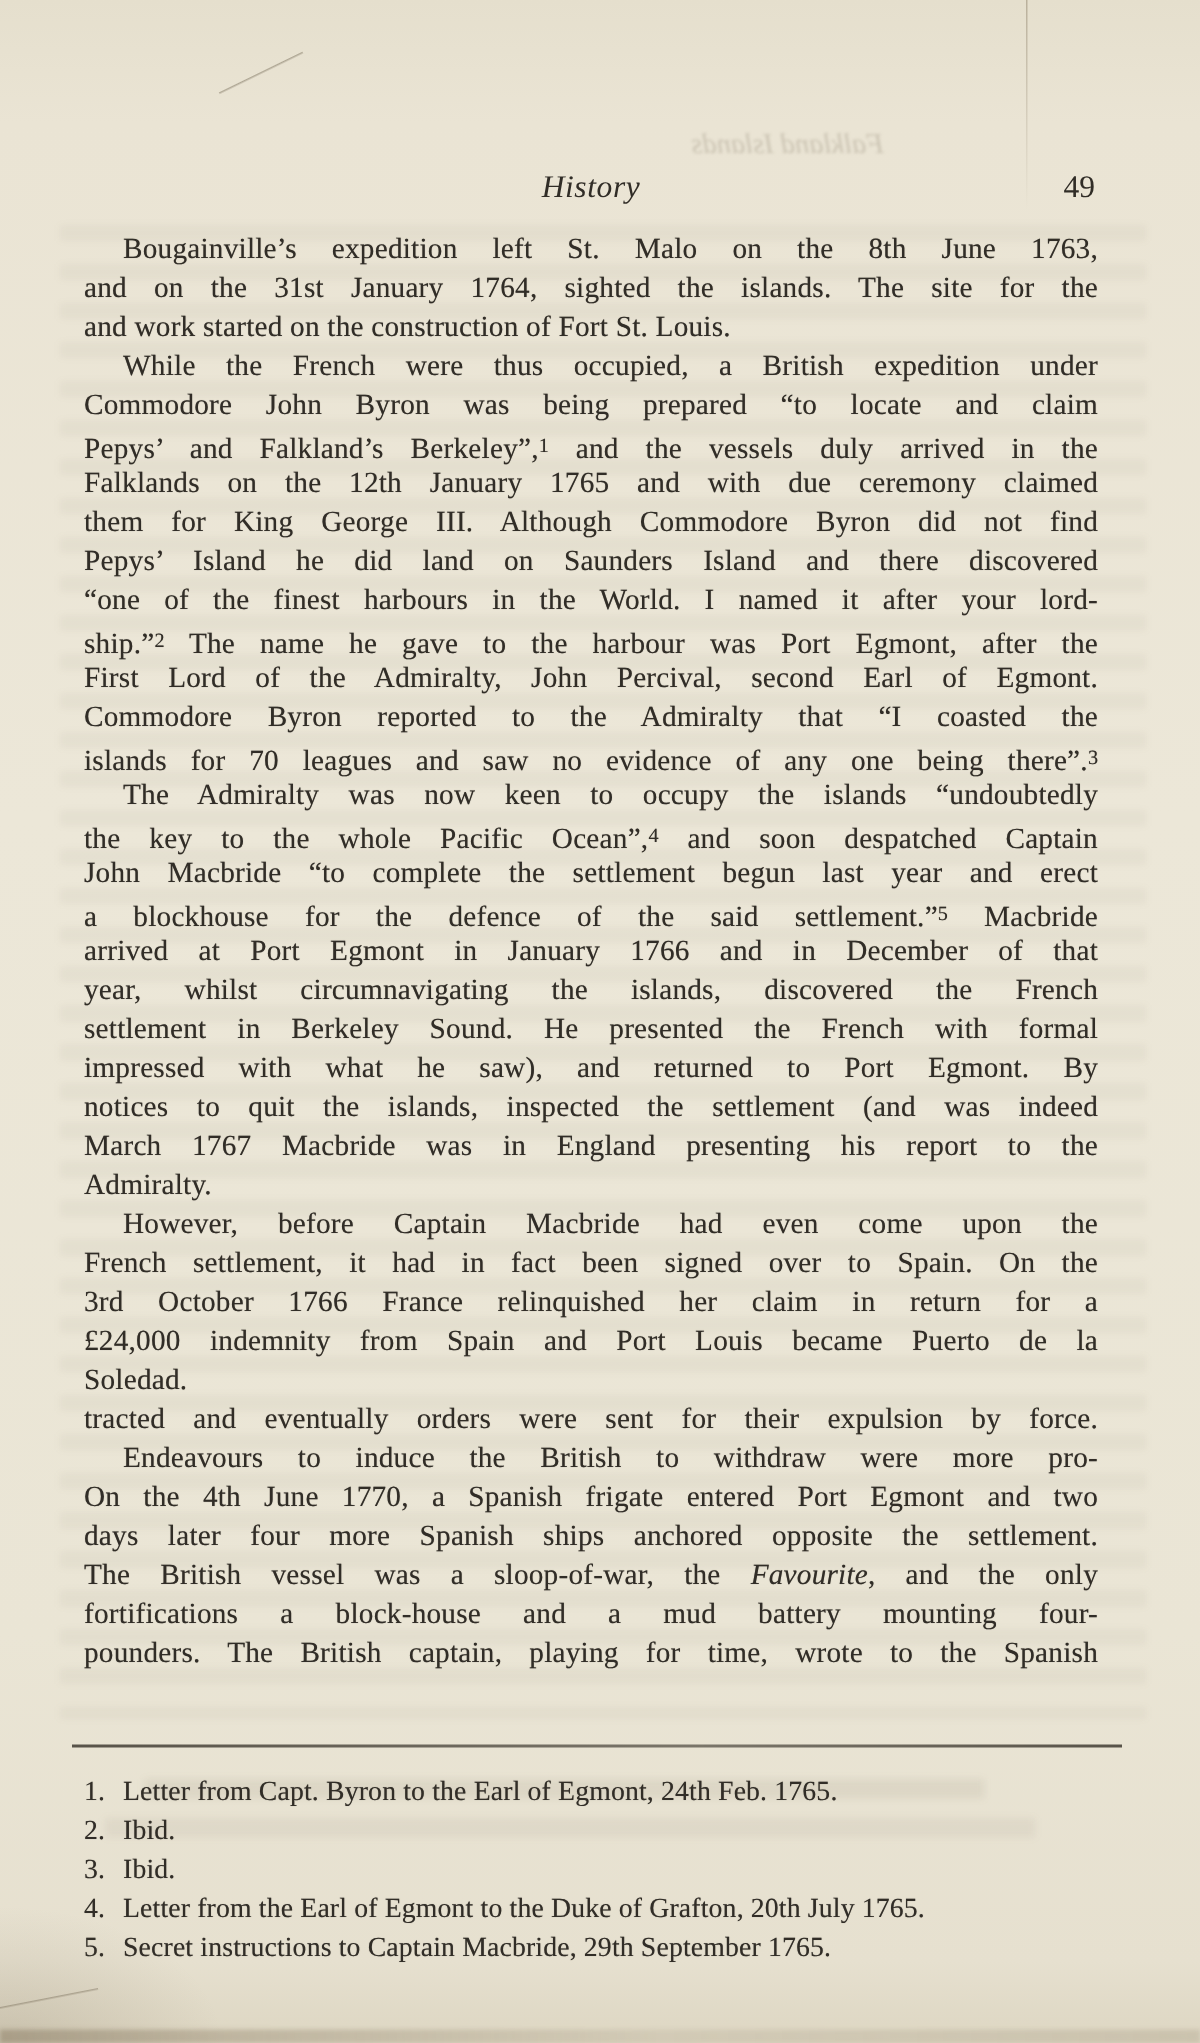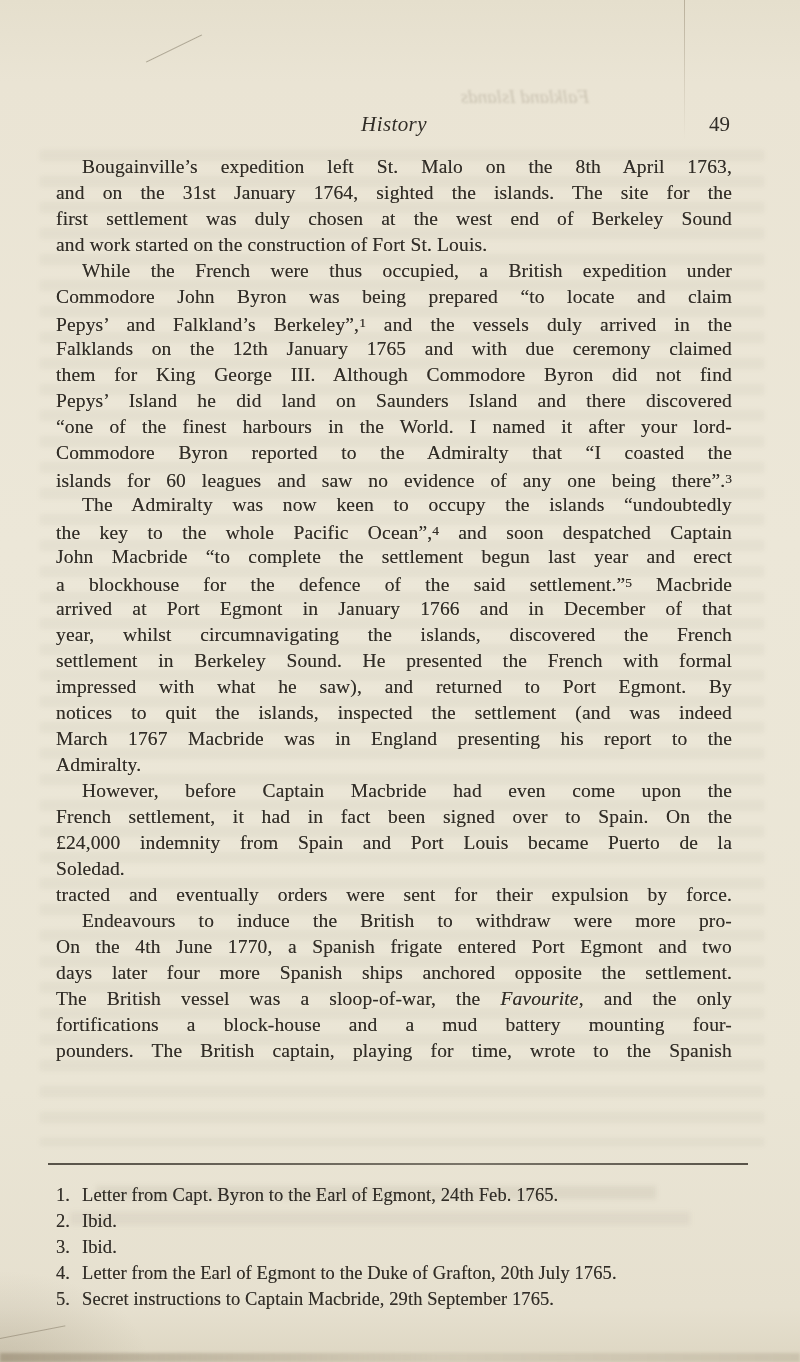--- a/index.html
+++ b/index.html
@@ -74,52 +74,54 @@
   <div class="ghost-fn1"></div>
   <div class="ghost-fn2"></div>
 
   <div class="runhead">
     <div class="title">History</div>
     <div class="pagenum">49</div>
   </div>
 
   <div class="bodytext">
       <div class="para">
-        <div class="line j ind"><span>Bougainville’s expedition left St. Malo on the 8th April 1763,</span></div>
+        <div class="line j ind"><span>Bougainville’s expedition left St. Malo on the 8th June 1763,</span></div>
         <div class="line j"><span>and on the 31st January 1764, sighted the islands. The site for the</span></div>
-        <div class="line j"><span>first settlement was duly chosen at the west end of Berkeley Sound</span></div>
         <div class="line"><span>and work started on the construction of Fort St. Louis.</span></div>
       </div>
       <div class="para">
         <div class="line j ind"><span>While the French were thus occupied, a British expedition under</span></div>
         <div class="line j"><span>Commodore John Byron was being prepared “to locate and claim</span></div>
         <div class="line j"><span>Pepys’ and Falkland’s Berkeley”,</span><span class="fnref">1</span><span> and the vessels duly arrived in the</span></div>
         <div class="line j"><span>Falklands on the 12th January 1765 and with due ceremony claimed</span></div>
         <div class="line j"><span>them for King George III. Although Commodore Byron did not find</span></div>
         <div class="line j"><span>Pepys’ Island he did land on Saunders Island and there discovered</span></div>
         <div class="line j"><span>“one of the finest harbours in the World. I named it after your lord-</span></div>
+        <div class="line j"><span>ship.”</span><span class="fnref">2</span><span> The name he gave to the harbour was Port Egmont, after the</span></div>
+        <div class="line j"><span>First Lord of the Admiralty, John Percival, second Earl of Egmont.</span></div>
         <div class="line j"><span>Commodore Byron reported to the Admiralty that “I coasted the</span></div>
-        <div class="line j"><span>islands for 60 leagues and saw no evidence of any one being there”.</span><span class="fnref">3</span></div>
+        <div class="line j"><span>islands for 70 leagues and saw no evidence of any one being there”.</span><span class="fnref">3</span></div>
       </div>
       <div class="para">
         <div class="line j ind"><span>The Admiralty was now keen to occupy the islands “undoubtedly</span></div>
         <div class="line j"><span>the key to the whole Pacific Ocean”,</span><span class="fnref">4</span><span> and soon despatched Captain</span></div>
         <div class="line j"><span>John Macbride “to complete the settlement begun last year and erect</span></div>
         <div class="line j"><span>a blockhouse for the defence of the said settlement.”</span><span class="fnref">5</span><span> Macbride</span></div>
         <div class="line j"><span>arrived at Port Egmont in January 1766 and in December of that</span></div>
         <div class="line j"><span>year, whilst circumnavigating the islands, discovered the French</span></div>
         <div class="line j"><span>settlement in Berkeley Sound. He presented the French with formal</span></div>
         <div class="line j"><span>impressed with what he saw), and returned to Port Egmont. By</span></div>
         <div class="line j"><span>notices to quit the islands, inspected the settlement (and was indeed</span></div>
         <div class="line j"><span>March 1767 Macbride was in England presenting his report to the</span></div>
         <div class="line"><span>Admiralty.</span></div>
       </div>
       <div class="para">
         <div class="line j ind"><span>However, before Captain Macbride had even come upon the</span></div>
         <div class="line j"><span>French settlement, it had in fact been signed over to Spain. On the</span></div>
+        <div class="line j"><span>3rd October 1766 France relinquished her claim in return for a</span></div>
         <div class="line j"><span>£24,000 indemnity from Spain and Port Louis became Puerto de la</span></div>
         <div class="line"><span>Soledad.</span></div>
       </div>
       <div class="para">
         <div class="line j"><span>tracted and eventually orders were sent for their expulsion by force.</span></div>
         <div class="line j ind"><span>Endeavours to induce the British to withdraw were more pro-</span></div>
         <div class="line j"><span>On the 4th June 1770, a Spanish frigate entered Port Egmont and two</span></div>
         <div class="line j"><span>days later four more Spanish ships anchored opposite the settlement.</span></div>
         <div class="line j"><span>The British vessel was a sloop-of-war, the </span><span class="ital">Favourite</span><span>, and the only</span></div>
         <div class="line j"><span>fortifications a block-house and a mud battery mounting four-</span></div>

